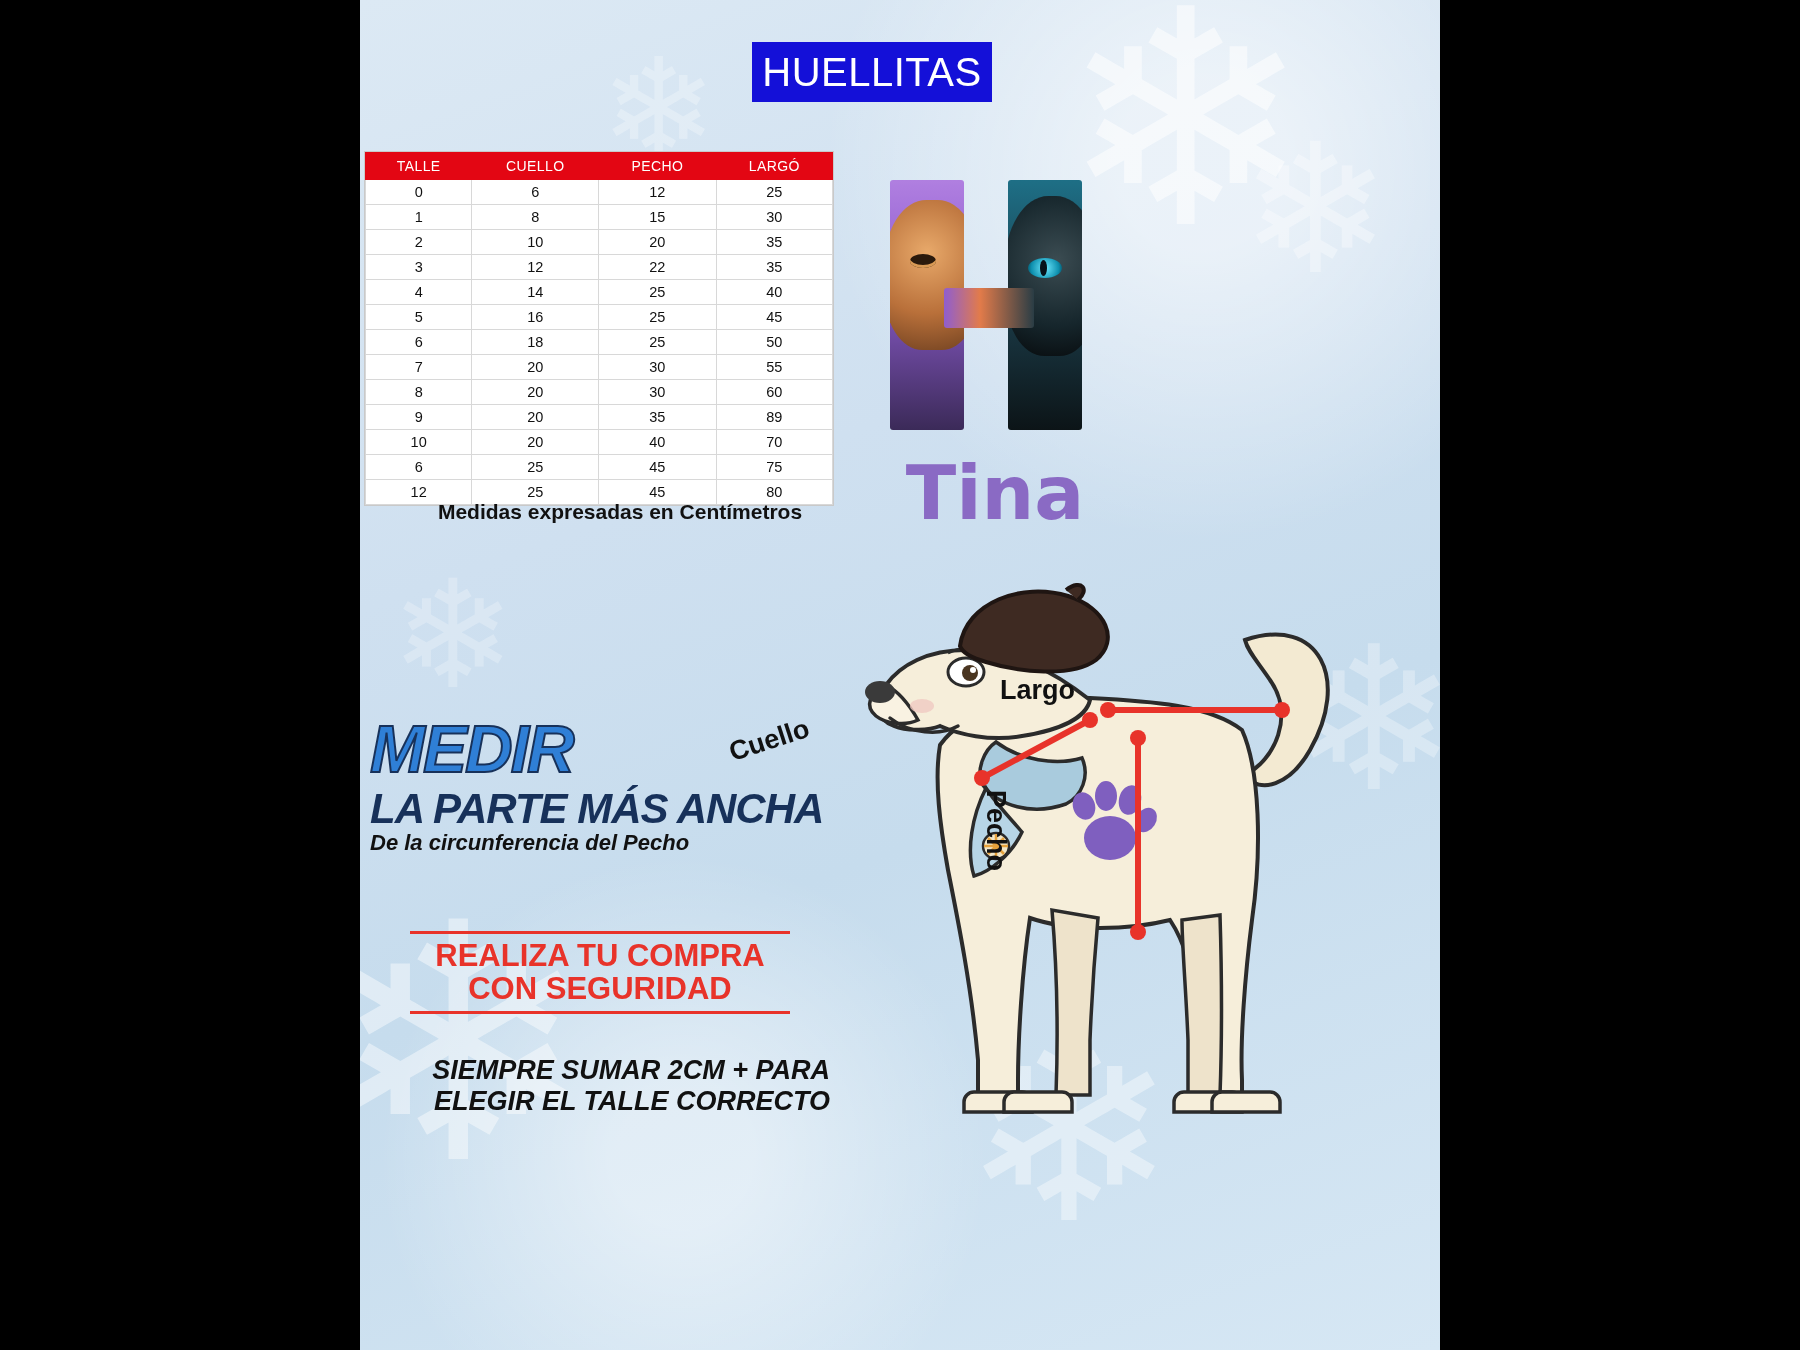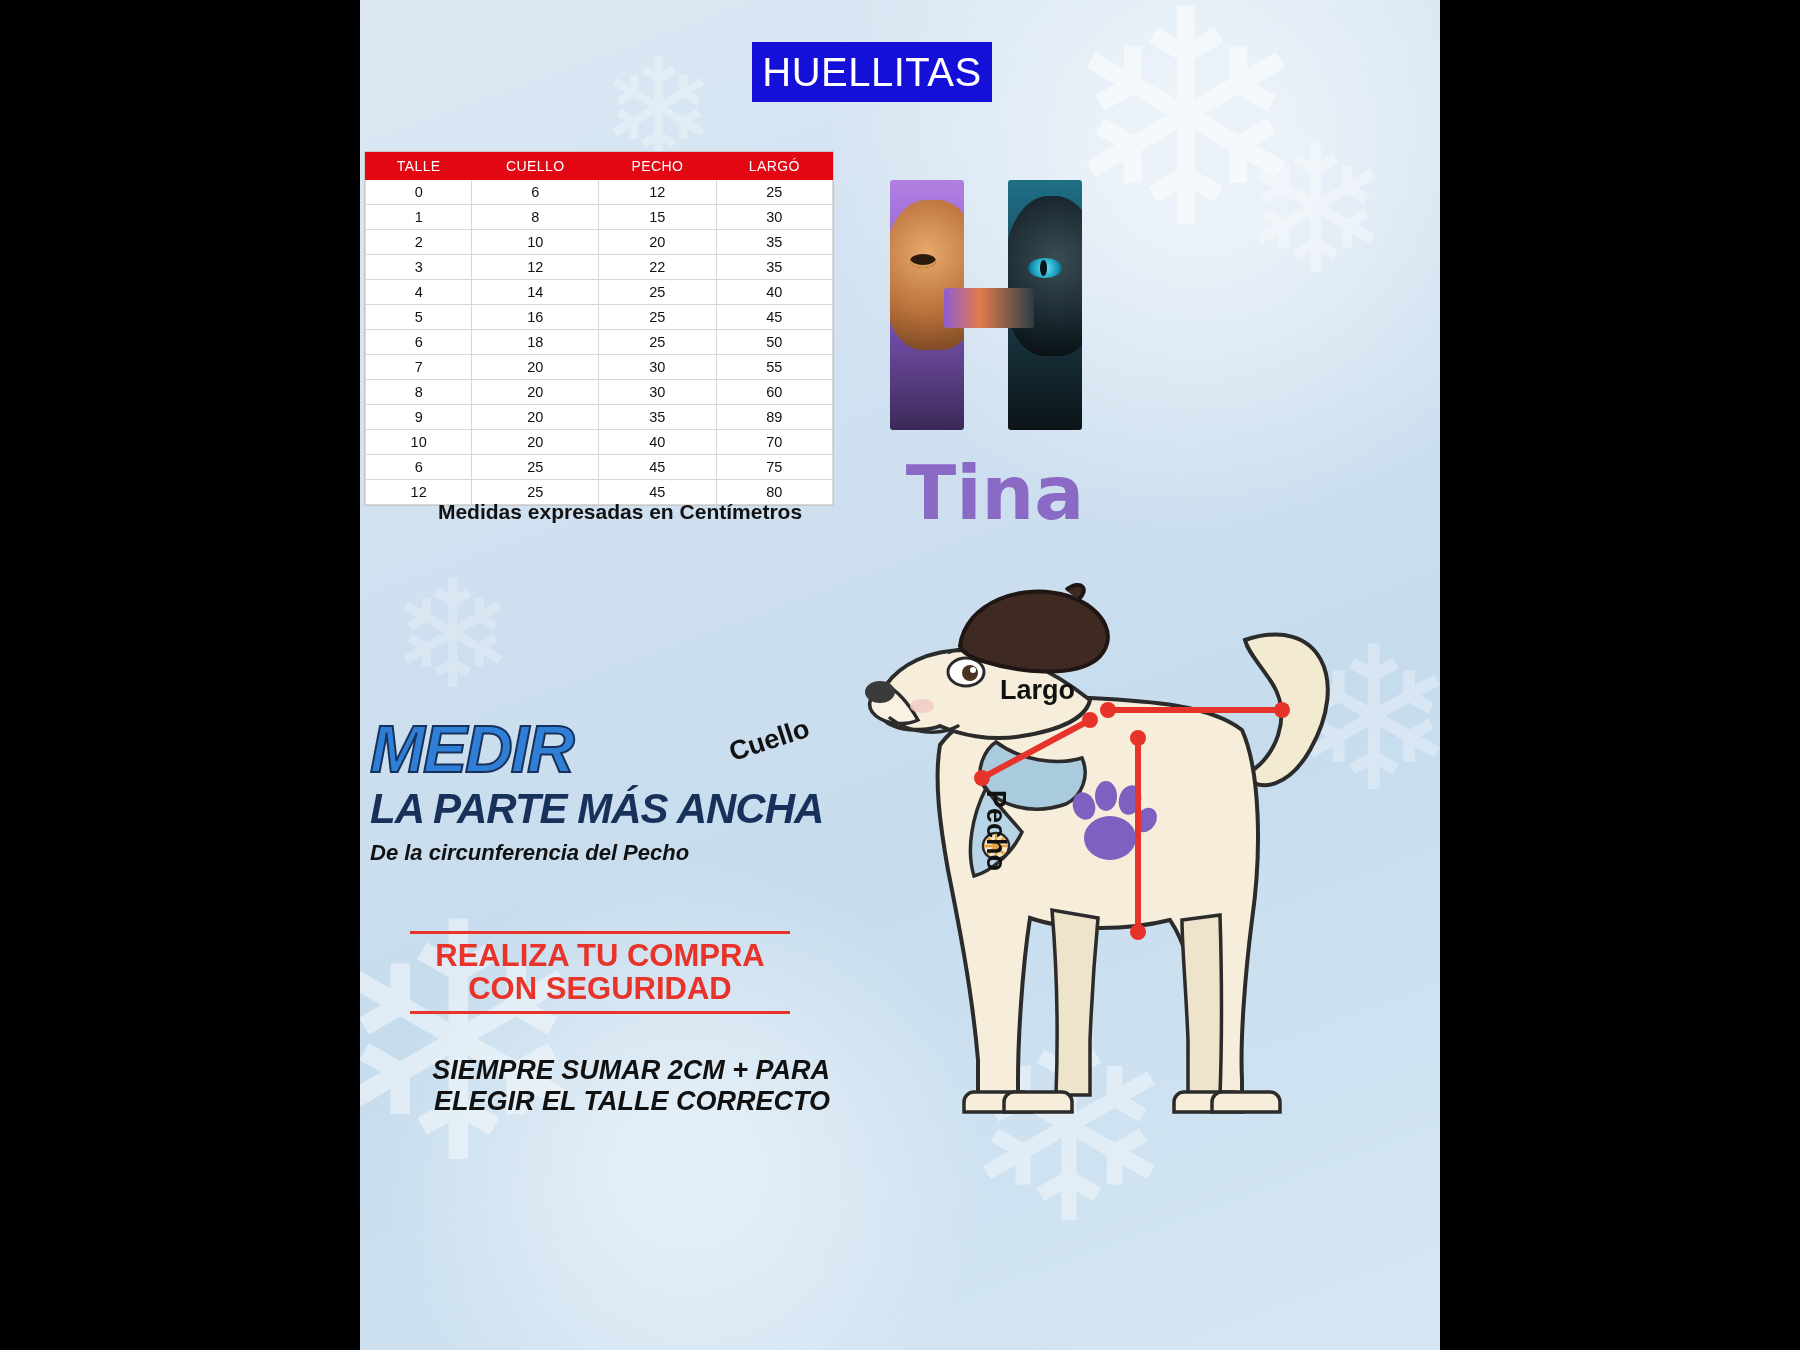--- a/index.html
+++ b/index.html
@@ -60,21 +60,21 @@
     background:radial-gradient(circle at 50% 50%,#6fe9ff,#0d8fae 70%,#063c4c);}
   .catpupil{position:absolute;left:12px;top:2px;width:7px;height:16px;border-radius:50%;background:#07121a;}
   .tina{position:absolute;left:470px;top:450px;width:330px;text-align:center;
     font-size:74px;font-weight:bold;color:#8a6ac4;font-family:"DejaVu Sans",sans-serif;}
   
   .medir{position:absolute;left:10px;top:718px;width:460px;text-align:left;}
   .medir-1{font-size:66px;font-weight:bold;font-style:italic;letter-spacing:-2px;
     color:#2f7fd6;-webkit-text-stroke:2px #17315a;line-height:.95;}
   .medir-2{font-size:42px;font-weight:bold;font-style:italic;color:#17315a;
     line-height:1;margin-top:7px;letter-spacing:-1px;}
-  .medir-3{font-size:22px;font-weight:bold;font-style:italic;color:#111;margin-top:10px;}
+  .medir-3{font-size:22px;font-weight:bold;font-style:italic;color:#111;}
   .compra{position:absolute;left:10px;top:925px;width:460px;text-align:center;}
   .compra-rule{height:3px;background:#e8332a;margin:6px 40px;}
   .compra-txt{font-size:31px;font-weight:bold;color:#e8332a;line-height:1.05;font-family:"Liberation Sans",sans-serif;}
   .sumar{position:absolute;left:0px;top:1055px;width:470px;text-align:right;
     font-size:27px;font-weight:bold;font-style:italic;color:#111;line-height:1.15;}
   
   .dogwrap{position:absolute;left:430px;top:520px;width:640px;height:620px;}
   .lbl{position:absolute;font-weight:bold;color:#111;}
   .lbl-cuello{left:368px;top:725px;font-size:27px;transform:rotate(-18deg);}
   .lbl-largo{left:640px;top:675px;font-size:27px;}

